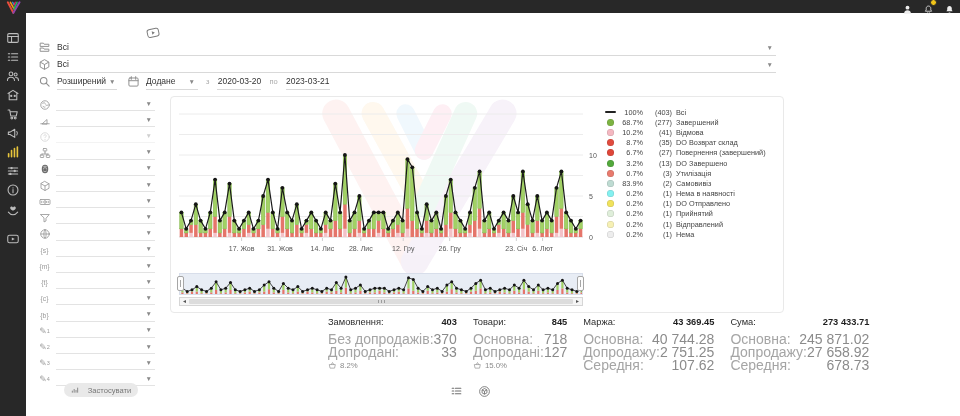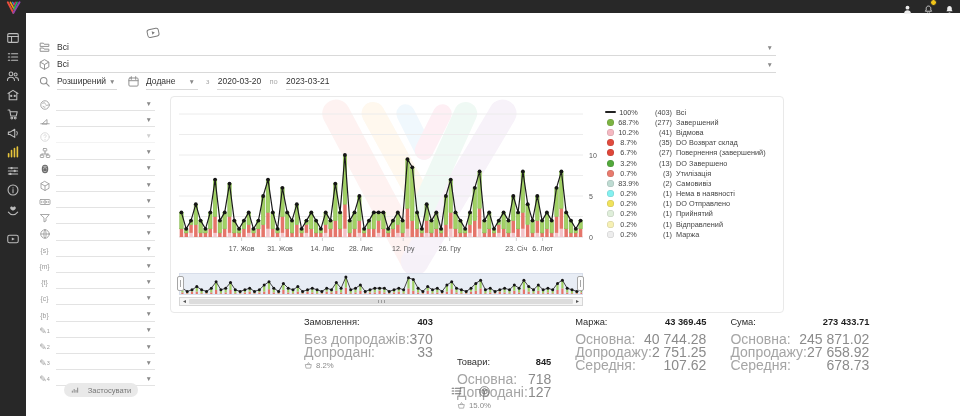--- a/index.html
+++ b/index.html
@@ -39,36 +39,36 @@
   .apply-btn svg{color:#8a8a8a}
 
   .card{position:absolute;left:170px;top:96px;width:612px;height:215px;background:#fff;
         border:1px solid #e9e9e9;border-radius:4px;overflow:hidden}
   .watermark{position:absolute;left:128px;top:-2px;opacity:.07;pointer-events:none}
   #chartSvg{position:absolute;left:4px;top:4px}
   .legend{position:absolute;left:436px;top:10px}
   .lg-row{display:flex;align-items:center;height:10.2px;font-size:7.3px;color:#454545;cursor:pointer}
   .lg-swatch{width:7px;height:7px;border-radius:50%;flex:none;box-shadow:inset 0 0 0 0.5px rgba(0,0,0,.15)}
   .lg-line{width:11px;height:2px;background:#222;flex:none;border-radius:1px;margin:0 -2px 0 -2px}
-  .lg-pct{width:29px;text-align:center;flex:none}
+  .lg-pct{width:29px;text-align:right;flex:none}
   .lg-cnt{width:29px;text-align:right;flex:none}
   .lg-label{margin-left:4px;white-space:nowrap}
 
   #miniSvg{position:absolute;left:8px;top:176px;background:#e8edf5;border:1px solid #d8deea;box-sizing:border-box}
   .nav-handle{position:absolute;top:179px;width:7px;height:15px;background:#fdfdfd;border:1px solid #a6a6a6;
               border-radius:2px;box-sizing:border-box;cursor:ew-resize;z-index:3}
   .nav-handle span{display:block;width:1px;height:7px;background:#a6a6a6;margin:3px auto 0}
   .scrollbar{position:absolute;left:8px;top:200px;width:404px;height:9px;background:#f5f5f5;
              border:1px solid #d6d6d6;box-sizing:border-box}
   .sb-arrow{position:absolute;top:0;font-size:5px;color:#555;line-height:7px;cursor:pointer}
   .sb-thumb{position:absolute;left:9px;right:9px;top:1px;height:5px;background:#dcdcdc;border-radius:1px;cursor:grab}
   .sb-grip{position:absolute;left:50%;top:1px;width:1px;height:3px;background:#9c9c9c;
            box-shadow:3px 0 #9c9c9c,-3px 0 #9c9c9c}
 
-  .stats{position:absolute;left:304px;top:317px;display:flex;gap:24px}
+  .stats{position:absolute;left:328px;top:317px;display:flex;gap:16px}
   .st-col{display:flex;flex-direction:column}
   .st-head{display:flex;justify-content:space-between;font-size:9.3px;color:#2d2d2d;margin-bottom:6px}
   .st-head b{font-weight:bold;color:#1f1f1f;margin-left:8px}
   .st-row{display:flex;justify-content:space-between;font-size:14px;color:#a5a5a5;line-height:13px}
   .st-row i{font-style:normal;color:#8b8b8b}
   .st-badge{display:flex;gap:3px;font-size:7.8px;color:#8b8b8b;align-items:center;line-height:13px}
   .st-badge svg{color:#9b9b9b}
 
   .footer-icons{position:absolute;left:450px;top:384px;display:flex;gap:15px;color:#6f6f6f}
   .footer-icons .fi{width:13px;height:13px;cursor:pointer}
@@ -809,21 +809,21 @@
       <div class="lg-row">
         <span class="lg-swatch" style="background: rgb(246, 240, 180);"></span>
         <span class="lg-pct">0.2%</span>
         <span class="lg-cnt">(1)</span>
         <span class="lg-label">Відправлений</span>
       </div>
       <div class="lg-row">
         <span class="lg-swatch" style="background: rgb(237, 237, 237);"></span>
         <span class="lg-pct">0.2%</span>
         <span class="lg-cnt">(1)</span>
-        <span class="lg-label">Маржа</span>
+        <span class="lg-label">Нема</span>
       </div>
     </div>
   <svg id="miniSvg" width="404" height="22">
       <rect x="1.3" y="18.4" width="2.2" height="1.6" fill="#e5756a"></rect>
       <rect x="1.3" y="15.2" width="2.2" height="3.2" fill="#a2d165"></rect>
       <rect x="6.1" y="19.2" width="2.2" height="0.8" fill="#e5756a"></rect>
       <rect x="6.1" y="18.4" width="2.2" height="0.8" fill="#a2d165"></rect>
       <rect x="10.9" y="17.6" width="2.2" height="2.4" fill="#e5756a"></rect>
       <rect x="10.9" y="16.8" width="2.2" height="0.8" fill="#a2d165"></rect>
       <rect x="15.7" y="17.6" width="2.2" height="2.4" fill="#e5756a"></rect>
@@ -1104,21 +1104,21 @@
         <i>33</i>
       </div>
       <div class="st-badge">
         <svg width="9" height="9" viewBox="0 0 24 24" fill="none" stroke="currentColor" stroke-width="2" stroke-linecap="round" stroke-linejoin="round">
           <path d="M4.5 9.5h15L17.5 19h-11z"></path>
           <path d="M8.5 9.5L12 4l3.5 5.5"></path>
         </svg>
         <span>8.2%</span>
       </div>
     </div>
-    <div class="st-col" style="min-width: 88px; margin-top: 40px;">
+    <div class="st-col" style="min-width: 88px;">
       <div class="st-head">
         <span>Товари:</span>
         <b>845</b>
       </div>
       <div class="st-row">
         <span>Основна:</span>
         <i>718</i>
       </div>
       <div class="st-row">
         <span>Допродані:</span>

